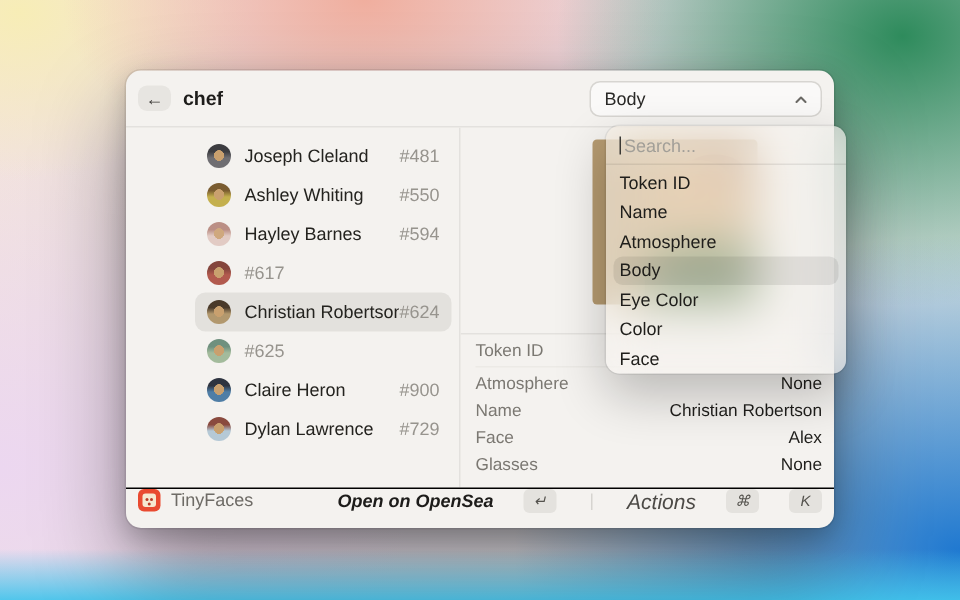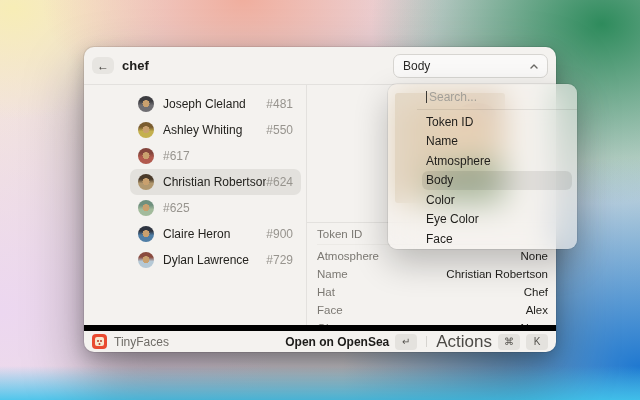--- a/index.html
+++ b/index.html
@@ -41,38 +41,38 @@
   .nft-head{position:absolute;left:40%;top:13%;width:48%;height:54%;background:#c7a172;border-radius:45% 45% 40% 40%;}
   .nft-hair{position:absolute;left:56%;top:9%;width:36%;height:20%;background:#7d4b38;border-radius:50% 50% 35% 35%;}
   .nft-shirt{position:absolute;left:32%;bottom:-2px;width:82%;height:40%;background:#3e5a2b;border-radius:45% 45% 0 0;}
   .meta-sep{position:absolute;left:0;right:0;top:137px;height:1px;background:#e3e1de;}
   .meta{position:absolute;left:0;right:0;top:138px;padding:0 8px 0 10px;}
   .meta-row{height:18px;display:flex;align-items:center;}
   .meta-row.first{height:21px;border-bottom:1px solid #eceae6;margin-bottom:2px;}
   .meta-label{flex:1;font-size:11.5px;color:#7b7872;}
   .meta-value{font-size:11.5px;color:#1f1e1b;font-weight:500;text-align:right;}
   
-  .footer{position:absolute;left:0;right:0;bottom:0;height:27px;border-top:6px solid #000000;
-    display:flex;align-items:center;padding:0 8px;box-sizing:border-box;}
+  .footer{position:absolute;left:0;right:0;bottom:0;height:27px;border-top:1px solid #000000;
+    display:flex;align-items:flex-start;padding:0 8px;box-sizing:border-box;}
   .logo{width:15px;height:15px;border-radius:4px;background:#e94a30;position:relative;flex:0 0 auto;}
   .logo::before{content:"";position:absolute;inset:3px;background:#f6e8d0;border-radius:2px;}
   .logo::after{content:"";position:absolute;left:5px;top:6px;width:2px;height:2px;border-radius:50%;
     background:#b83a26;box-shadow:3px 0 0 #b83a26,1.5px 3px 0 #b83a26;}
   .app-name{margin-left:7px;font-size:12px;color:#6e6b66;flex:1;}
-  .footer-right{display:flex;align-items:center;gap:6px;}
+  .footer-right{display:flex;align-items:center;gap:20px;font-style:italic;}
   .primary-label{font-size:12px;font-weight:700;color:#1d1c1a;}
   .key{min-width:16px;height:16px;padding:0 3px;border-radius:4px;background:#e4e2de;color:#55534e;
     font-size:10px;display:flex;align-items:center;justify-content:center;cursor:pointer;}
   .vsep{width:1px;height:11px;background:#d6d4d0;margin:0 3px;}
-  .actions-label{font-size:17px;font-weight:500;color:#4c4a46;}
-  
-  .dropdown{position:absolute;left:304px;top:37px;width:160px;height:165px;border-radius:9px;
+  .actions-label{font-size:14px;font-weight:500;color:#4c4a46;}
+  
+  .dropdown{position:absolute;left:320px;top:37px;width:160px;height:165px;border-radius:9px;
     background:rgba(246,244,240,.60);-webkit-backdrop-filter:blur(16px) saturate(135%);
     backdrop-filter:blur(16px) saturate(135%);
-    box-shadow:0 14px 34px rgba(0,0,0,.24),0 0 0 1px rgba(0,0,0,.07);overflow:hidden;padding-left:29px;}
+    box-shadow:0 14px 34px rgba(0,0,0,.24),0 0 0 1px rgba(0,0,0,.07);overflow:hidden;}
   .dd-search{height:25px;display:flex;align-items:center;padding:0 9px;border-bottom:1px solid rgba(0,0,0,.08);}
   .caret{width:1px;height:12px;background:#3a3935;margin-right:2px;}
   .dd-placeholder{font-size:12px;color:#a29f98;}
   .dd-items{padding:2px 5px;}
   .dd-item{height:19.5px;display:flex;align-items:center;padding:0 4px;border-radius:6px;
     font-size:12px;color:#1f1e1b;cursor:pointer;}
   .dd-item.selected{background:rgba(0,0,0,.08);}
 </style>
 </head>
 <body>
@@ -99,20 +99,25 @@
       <div class="list" id="list">
           <div class="list-row">
             <span class="avatar" style="background: radial-gradient(circle at 50% 48%, rgb(201, 160, 110) 0px, rgb(201, 160, 110) 30%, rgba(0, 0, 0, 0) 31%), linear-gradient(rgb(60, 60, 64) 0%, rgb(60, 60, 64) 32%, rgb(111, 110, 114) 58%);"></span>
             <span class="list-name">Joseph Cleland</span>
             <span class="list-token">#481</span>
           </div>
           <div class="list-row">
             <span class="avatar" style="background: radial-gradient(circle at 50% 48%, rgb(201, 160, 110) 0px, rgb(201, 160, 110) 30%, rgba(0, 0, 0, 0) 31%), linear-gradient(rgb(122, 92, 48) 0%, rgb(122, 92, 48) 32%, rgb(196, 176, 78) 58%);"></span>
             <span class="list-name">Ashley Whiting</span>
             <span class="list-token">#550</span>
+          </div>
+          <div class="list-row">
+            <span class="avatar" style="background: radial-gradient(circle at 50% 48%, rgb(207, 168, 126) 0px, rgb(207, 168, 126) 30%, rgba(0, 0, 0, 0) 31%), linear-gradient(rgb(187, 143, 133) 0%, rgb(187, 143, 133) 32%, rgb(226, 203, 196) 58%);"></span>
+            <span class="list-name">Hayley Barnes</span>
+            <span class="list-token">#594</span>
           </div>
           <div class="list-row">
             <span class="avatar" style="background: radial-gradient(circle at 50% 48%, rgb(201, 160, 110) 0px, rgb(201, 160, 110) 30%, rgba(0, 0, 0, 0) 31%), linear-gradient(rgb(132, 69, 60) 0%, rgb(132, 69, 60) 32%, rgb(178, 90, 78) 58%);"></span>
             <span class="list-token">#617</span>
           </div>
           <div class="list-row selected">
             <span class="avatar" style="background: radial-gradient(circle at 50% 48%, rgb(201, 160, 110) 0px, rgb(201, 160, 110) 30%, rgba(0, 0, 0, 0) 31%), linear-gradient(rgb(74, 58, 42) 0%, rgb(74, 58, 42) 32%, rgb(178, 152, 110) 58%);"></span>
             <span class="list-name">Christian Robertson</span>
             <span class="list-token">#624</span>
           </div>
@@ -145,24 +150,20 @@
             </div>
             <div class="meta-row">
               <span class="meta-label">Atmosphere</span>
               <span class="meta-value">None</span>
             </div>
             <div class="meta-row">
               <span class="meta-label">Name</span>
               <span class="meta-value">Christian Robertson</span>
             </div>
             <div class="meta-row">
-              <span class="meta-label">Hat</span>
-              <span class="meta-value">Chef</span>
-            </div>
-            <div class="meta-row">
               <span class="meta-label">Face</span>
               <span class="meta-value">Alex</span>
             </div>
             <div class="meta-row">
               <span class="meta-label">Glasses</span>
               <span class="meta-value">None</span>
             </div>
           </div>
       </div>
     </div>
@@ -183,20 +184,20 @@
     <div class="dropdown">
       <div class="dd-search">
         <span class="caret"></span>
         <span class="dd-placeholder">Search...</span>
       </div>
       <div class="dd-items" id="dd-items">
           <div class="dd-item">Token ID</div>
           <div class="dd-item">Name</div>
           <div class="dd-item">Atmosphere</div>
           <div class="dd-item selected">Body</div>
+          <div class="dd-item">Eye Color</div>
           <div class="dd-item">Color</div>
-          <div class="dd-item">Eye Color</div>
           <div class="dd-item">Face</div>
         </div>
     </div>
 
   </div>
 </div>
 
 </body></html>

